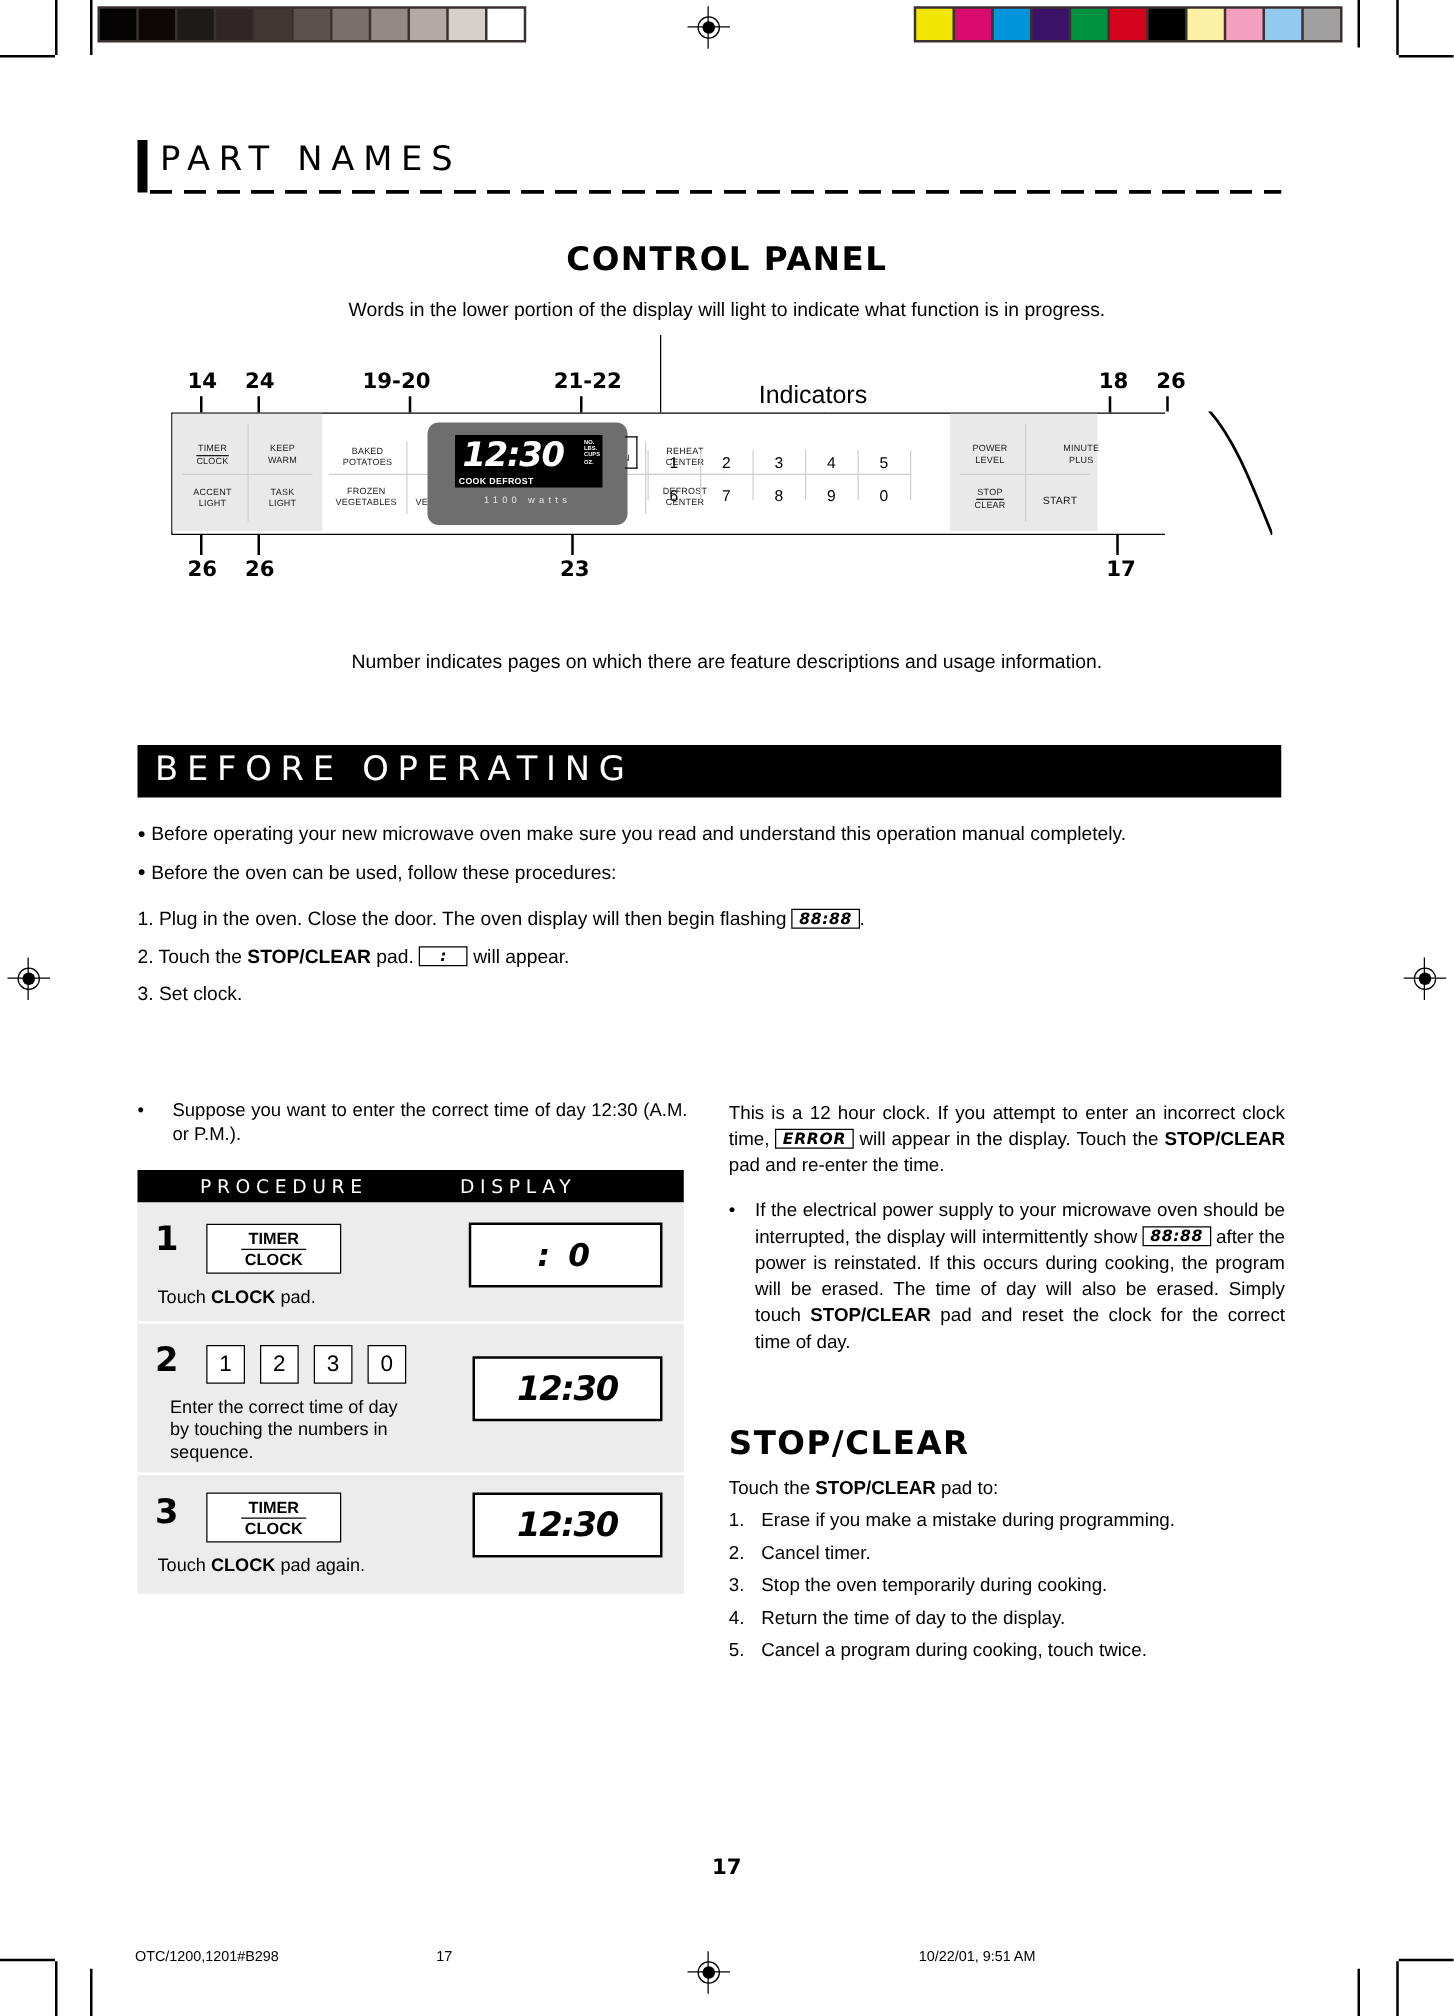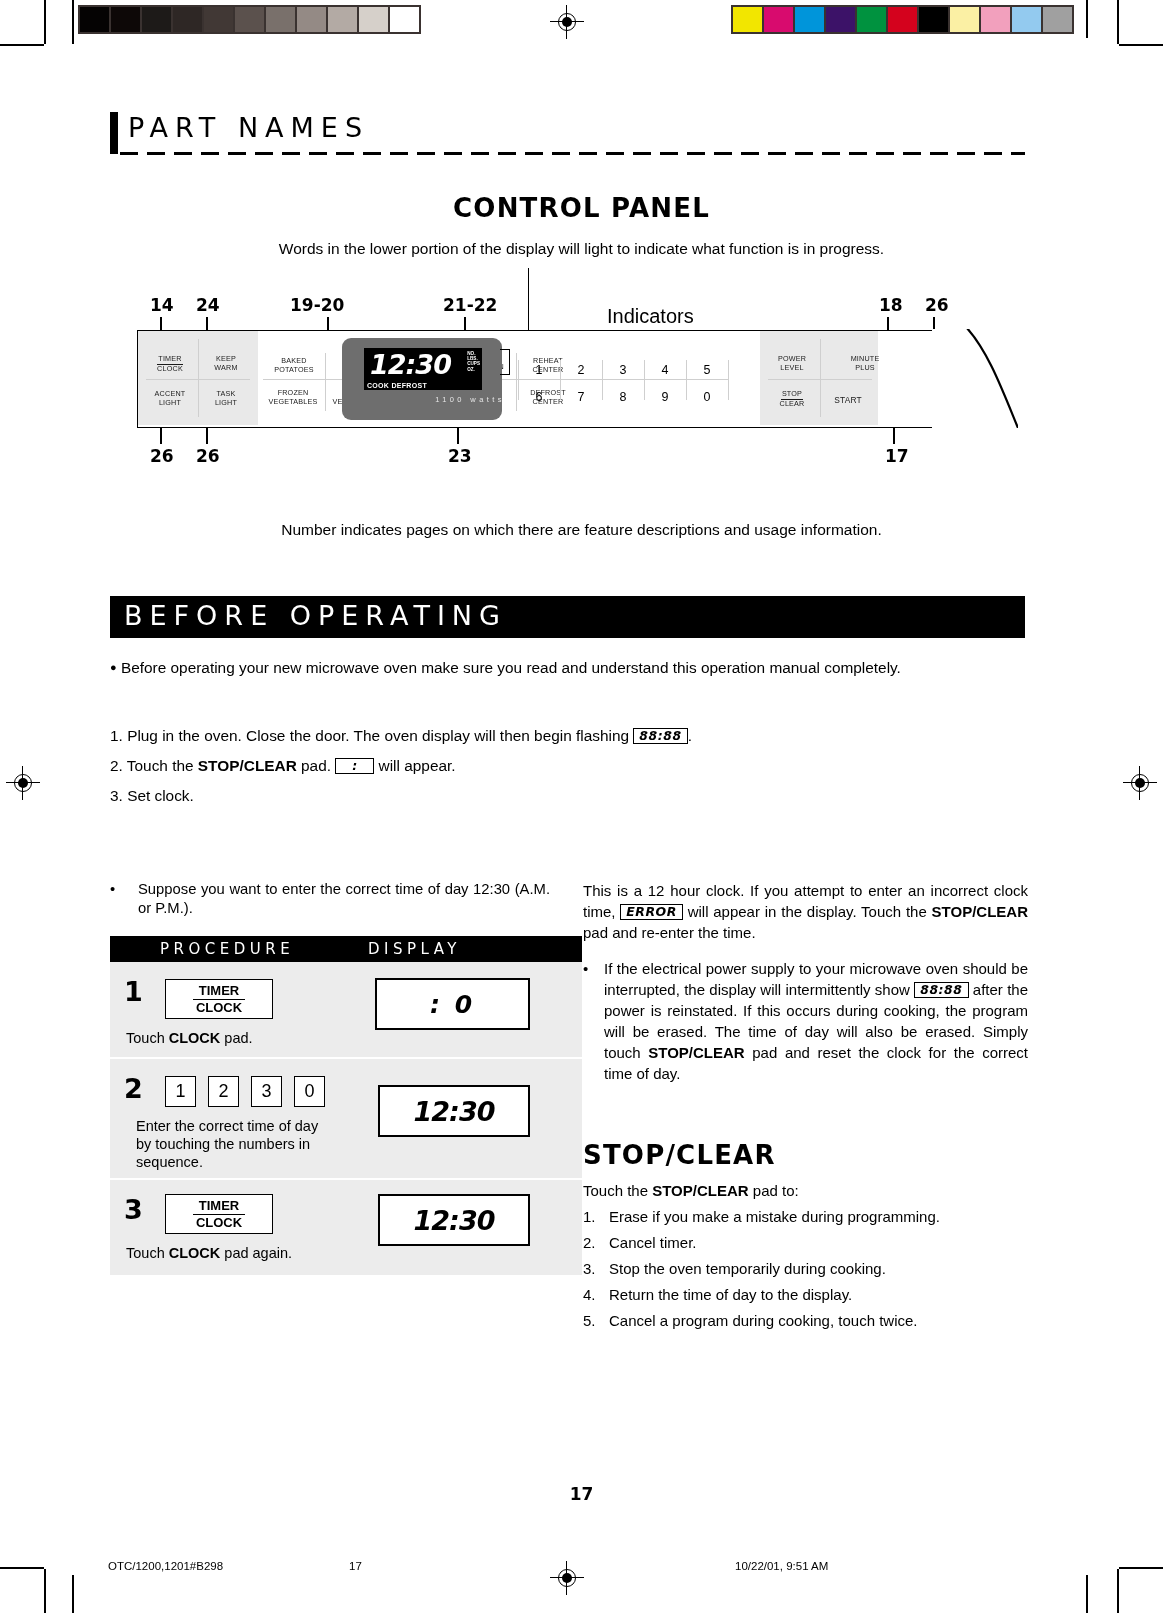--- a/index.html
+++ b/index.html
@@ -66,21 +66,21 @@
 
   
   .disp{ position:absolute; left:204px; top:7px; width:160px; height:82px; background:#6e6e6e; border-radius:9px; }
   .lcd{ position:absolute; left:22px; top:10px; width:118px; height:42px; background:#000; }
   .lcd-time{ position:absolute; left:6px; top:1px; font-size:27px; font-style:italic; font-weight:bold;
              color:#fff; font-family:"DejaVu Sans", sans-serif; letter-spacing:-1px; }
   .lcd-units{ position:absolute; right:2px; top:3px; font-size:4.6px; line-height:5.2px;
               color:#fff; font-weight:bold; text-align:left; }
   .lcd-cook{ position:absolute; left:3px; bottom:1px; font-size:7px; color:#fff; font-weight:bold; letter-spacing:.3px; }
   .watts{ position:absolute; left:0; top:57px; width:160px; text-align:center; font-size:7.5px;
-          color:#e6e6e6; letter-spacing:3.4px;margin-left:48px; }
+          color:#e6e6e6; letter-spacing:3.4px; }
 
   
   .numpad{ position:absolute; left:375px; top:7px; width:240px; height:82px; }
   .num{ position:absolute; font-size:12.5px; text-align:center; width:26px; font-family:"Liberation Sans", sans-serif; }
 
   .indbracket{ position:absolute; border:1.4px solid #000; border-left:none; }
 
   
   .bo-band{ position:absolute; left:110px; top:596px; width:915px; height:42px; background:#000; }
   .bo-band span{ position:absolute; left:14px; top:4px; color:#fff; font-size:27px; letter-spacing:7px;
@@ -93,21 +93,21 @@
 
   .lcdbox{ display:inline-block; border:1.3px solid #000; padding:0px 5px; font-style:italic;
            font-weight:bold; font-family:"DejaVu Sans", sans-serif; font-size:12.5px;
            letter-spacing:.5px; vertical-align:1px; line-height:14px; }
   .lcdbox.blank{ color:#000; letter-spacing:0; padding:0 16px; }
 
   .h2{ position:absolute; font-size:26px; font-weight:bold; letter-spacing:1.2px;
        font-family:"DejaVu Sans", sans-serif; }
 
   
-  .ptable{ position:absolute; left:110px; top:936px; width:472px; }
+  .ptable{ position:absolute; left:110px; top:936px; width:437px; }
   .phead{ position:relative; height:26px; background:#000; }
   .phead .pc{ position:absolute; top:4px; color:#fff; font-size:15px; letter-spacing:4.5px;
               font-family:"DejaVu Sans", sans-serif; }
   .prow{ position:relative; background:#ececec; border-bottom:2px solid #fff; }
   .stepno{ position:absolute; left:14px; top:14px; font-size:27px; font-weight:bold;
            font-family:"DejaVu Sans", sans-serif; }
   .padbox{ position:absolute; border:1.8px solid #000; background:#fff; text-align:center;
            font-weight:bold; font-size:13px; line-height:15px; padding:3px 0; }
   .padbox .u{ border-bottom:1.8px solid #000; display:inline-block; padding:0 6px 1px 6px; }
   .keybox{ position:absolute; width:31px; height:31px; border:1.8px solid #000; background:#fff;
@@ -373,20 +373,24 @@
   <div style="position:absolute;left:0;top:521px;width:1163px;text-align:center;font-size:15.5px;">Number indicates pages on which there are feature descriptions and usage information.</div>
 
   <div class="bo-band">
     <span>BEFORE OPERATING</span>
   </div>
 
   <div class="bullet-line" style="left:110px;top:659px;width:930px;">
     <span class="b">●</span>
     <span>Before operating your new microwave oven make sure you read and understand this operation manual completely.</span>
   </div>
+  <div class="bullet-line" style="left:110px;top:690px;width:930px;">
+    <span class="b">●</span>
+    <span>Before the oven can be used, follow these procedures:</span>
+  </div>
 
   <div class="numlist" style="left:110px;top:727px;">
     <span>1.</span>
     <span>Plug in the oven. Close the door. The oven display will then begin flashing </span><span class="lcdbox">88:88</span><span>.</span>
   </div>
 
   <div class="numlist" style="left:110px;top:757px;">
     <span>2.</span>
     <span>Touch the </span><b>STOP/CLEAR</b><span> pad. </span><span class="lcdbox blank">:</span><span> will appear.</span>
   </div>

